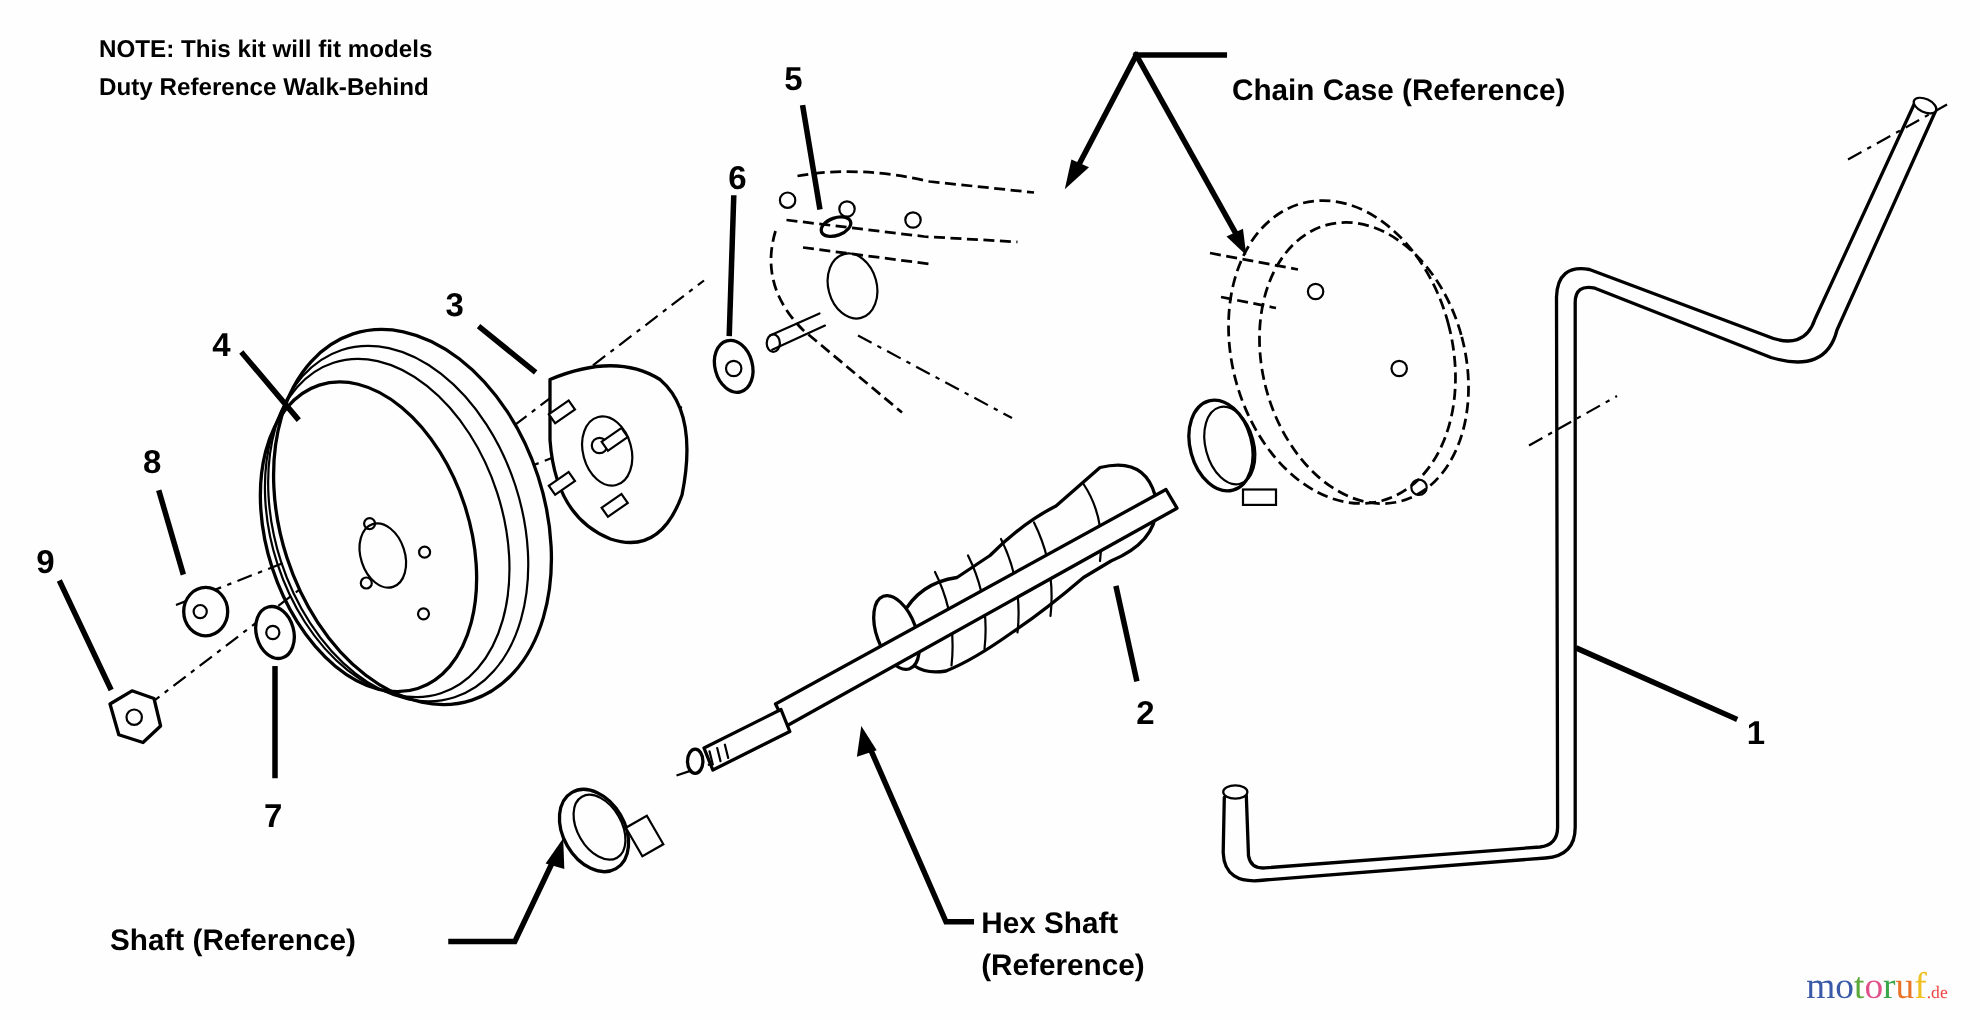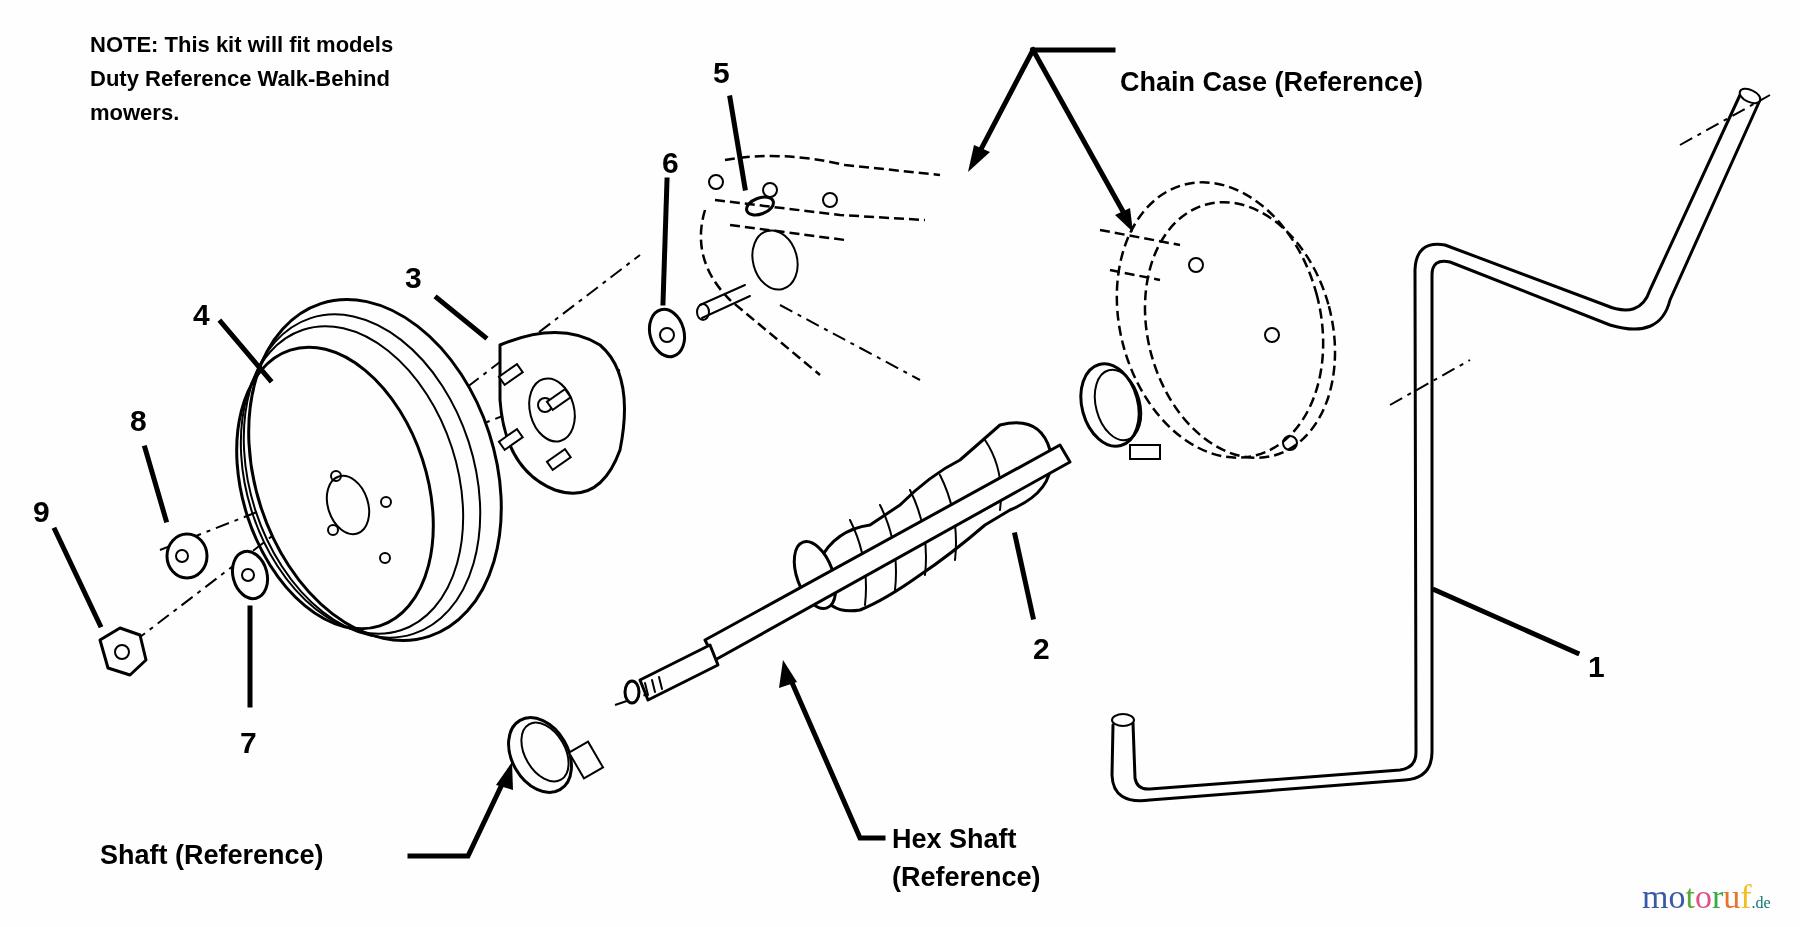--- a/index.html
+++ b/index.html
@@ -6,21 +6,21 @@
   body { width: 1800px; height: 927px; position: relative; overflow: hidden;
          font-family: "Liberation Sans", sans-serif; color: #000; }
   svg.drawing { position: absolute; left: 0; top: 0; }
   .note { position: absolute; left: 90px; top: 28px; width: 470px;
           font-weight: bold; font-size: 22px; line-height: 34px; }
   .note div { white-space: nowrap; }
   .label { position: absolute; font-weight: bold; font-size: 27px; line-height: 34px; white-space: nowrap; }
   .num { position: absolute; font-weight: bold; font-size: 30px; line-height: 30px; }
   .brand { position: absolute; left: 1642px; top: 880px; font-family: "Liberation Serif", serif;
            font-size: 34px; line-height: 34px; letter-spacing: 0px; }
-  .brand .tld { font-size: 16px; color: #0f766e; }
+  .brand .tld { font-size: 16px; color: #ef4444; }
   .ln { fill: none; stroke: #000; stroke-width: 3; stroke-linecap: round; stroke-linejoin: round; }
   .thin { fill: none; stroke: #000; stroke-width: 2; stroke-linecap: round; }
   .dash { fill: none; stroke: #000; stroke-width: 2; stroke-dasharray: 14 6 4 6; }
   .dsh2 { fill: none; stroke: #000; stroke-width: 2.5; stroke-dasharray: 10 5; }
   .lead { fill: none; stroke: #000; stroke-width: 5; stroke-linecap: square; stroke-linejoin: miter; }
   .wfill { fill: #fdfefd; }
 </style>
 </head>
 <body>
 
@@ -159,21 +159,20 @@
 
   <g>
     <polyline class="lead" points="883,838 860,838 790,678"></polyline>
     <polygon points="783,660 779,688 797,682" fill="#000"></polygon>
   </g>
 </svg>
 
 <div class="note">
   <div>NOTE: This kit will fit models</div>
   <div>Duty Reference Walk-Behind</div>
-  <div>mowers.</div>
 </div>
 
 <div class="label" style="left:1120px; top:33px;margin-top:32px;">Chain Case (Reference)</div>
 <div class="label" style="left:100px; top:838px;">Shaft (Reference)</div>
 <div class="label" style="left:892px; top:822px;text-align:right;">Hex Shaft</div>
 <div class="label" style="left:892px; top:860px;">(Reference)</div>
 
 <div class="num" style="left:1588px; top:652px;">1</div>
 <div class="num" style="left:1033px; top:634px;">2</div>
 <div class="num" style="left:405px; top:263px;">3</div>

